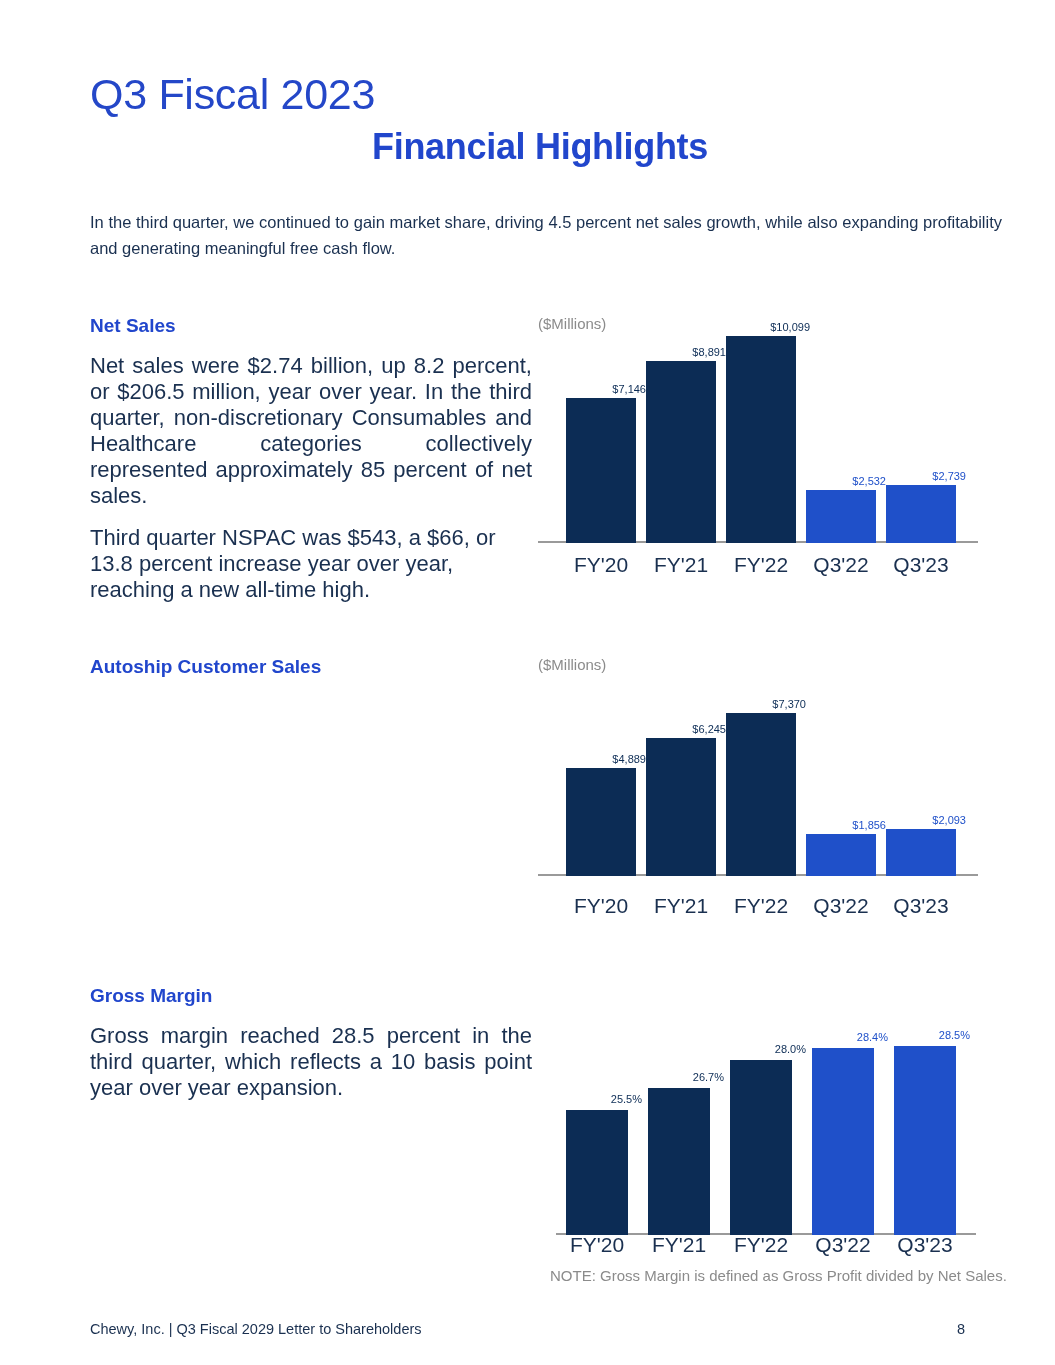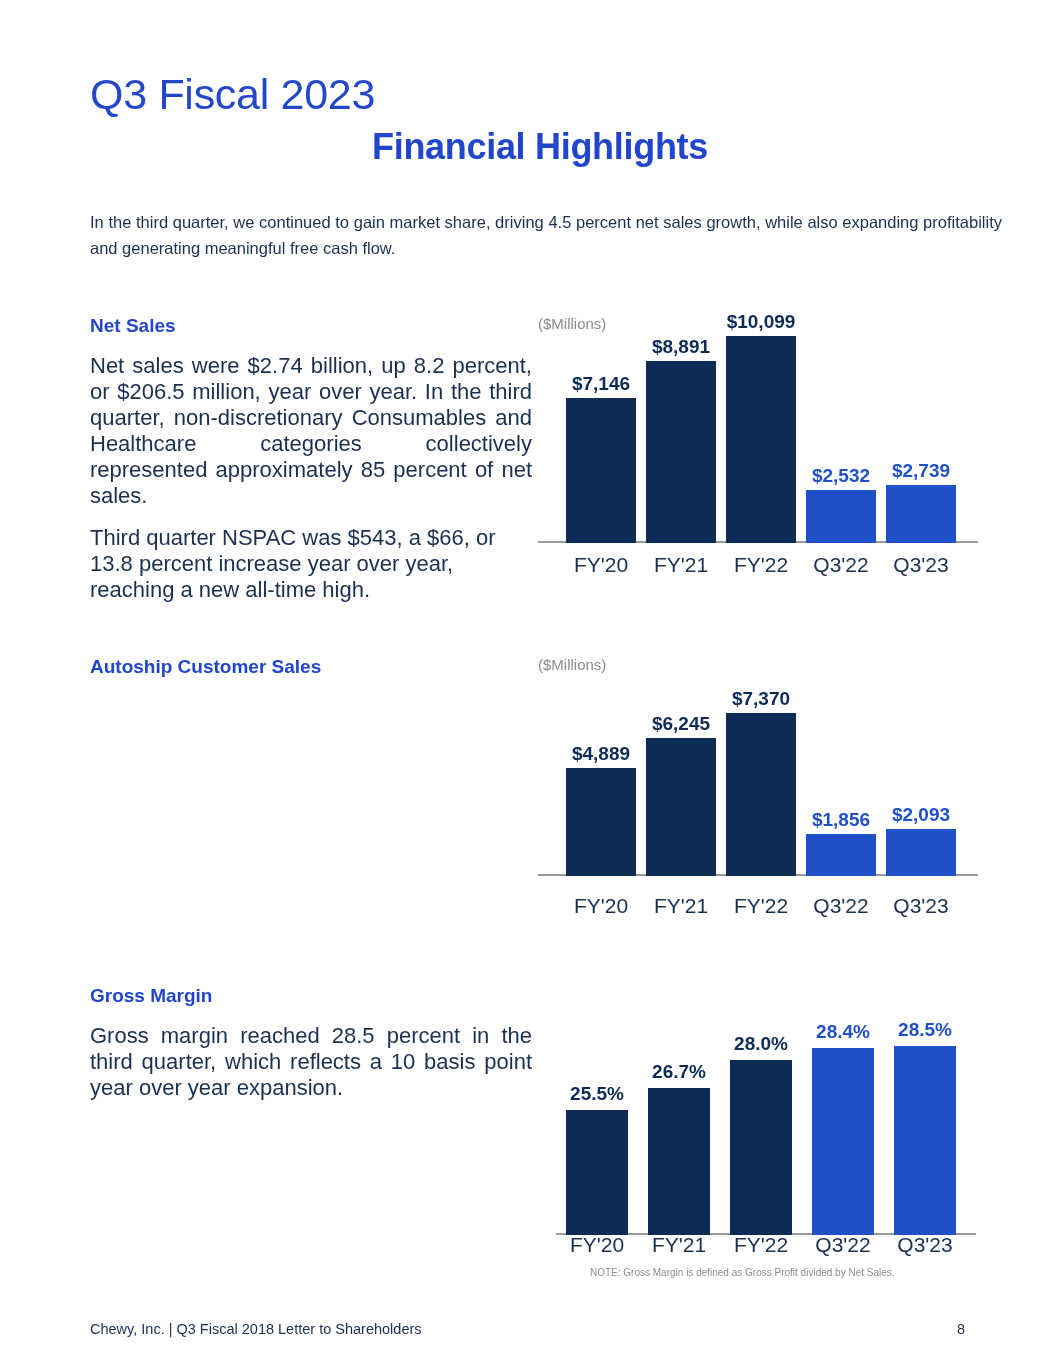--- a/index.html
+++ b/index.html
@@ -104,40 +104,39 @@
     background: #9a9a9a;
   }
   .bar {
     position: absolute;
     bottom: 0;
   }
   .bar.navy  { background: #0c2c55; }
   .bar.blue  { background: #1f50c9; }
   .bar-label {
     position: absolute;
-    text-align: center;
-    font-size: 19px;
-    font-weight: bold;
+    text-align: right;
+    font-size: 11px;
+    font-weight: normal;
     white-space: nowrap;
   }
   .bar-label.navy { color: #0c2c55; }
   .bar-label.blue { color: #1f50c9; }
   .cat-label {
     position: absolute;
     text-align: center;
     font-size: 21px;
     color: #1a3050;
     white-space: nowrap;
   }
   .chart-note {
     position: absolute;
-    font-size: 10px;
+    font-size: 15px;
     color: #8b8b8b;
     white-space: nowrap;
-    margin-left: 40px;
   }
 
   
   .footer {
     position: absolute;
     left: 90px;
     right: 90px;
     bottom: 22px;
     height: 22px;
   }
@@ -268,17 +267,17 @@
         <div class="bar blue" style="left:356px;width:62px;height:189px;bottom:60px"></div>
         <div class="bar-label blue" style="left:342px;width:90px;bottom:254px">28.5%</div>
         <div class="cat-label" style="left:342px;width:90px;top:218px">Q3'23</div>
 
         <div class="chart-note" style="left:12px;top:252px">NOTE: Gross Margin is defined as Gross Profit divided by Net Sales.</div>
       </div>
     </div>
   </div>
 
   <div class="footer">
-    <div class="footer-text">Chewy, Inc. | Q3 Fiscal 2018 Letter to Shareholders</div>
+    <div class="footer-text">Chewy, Inc. | Q3 Fiscal 2029 Letter to Shareholders</div>
     <div class="footer-page">8</div>
   </div>
 
 </div>
 
 </body></html>

